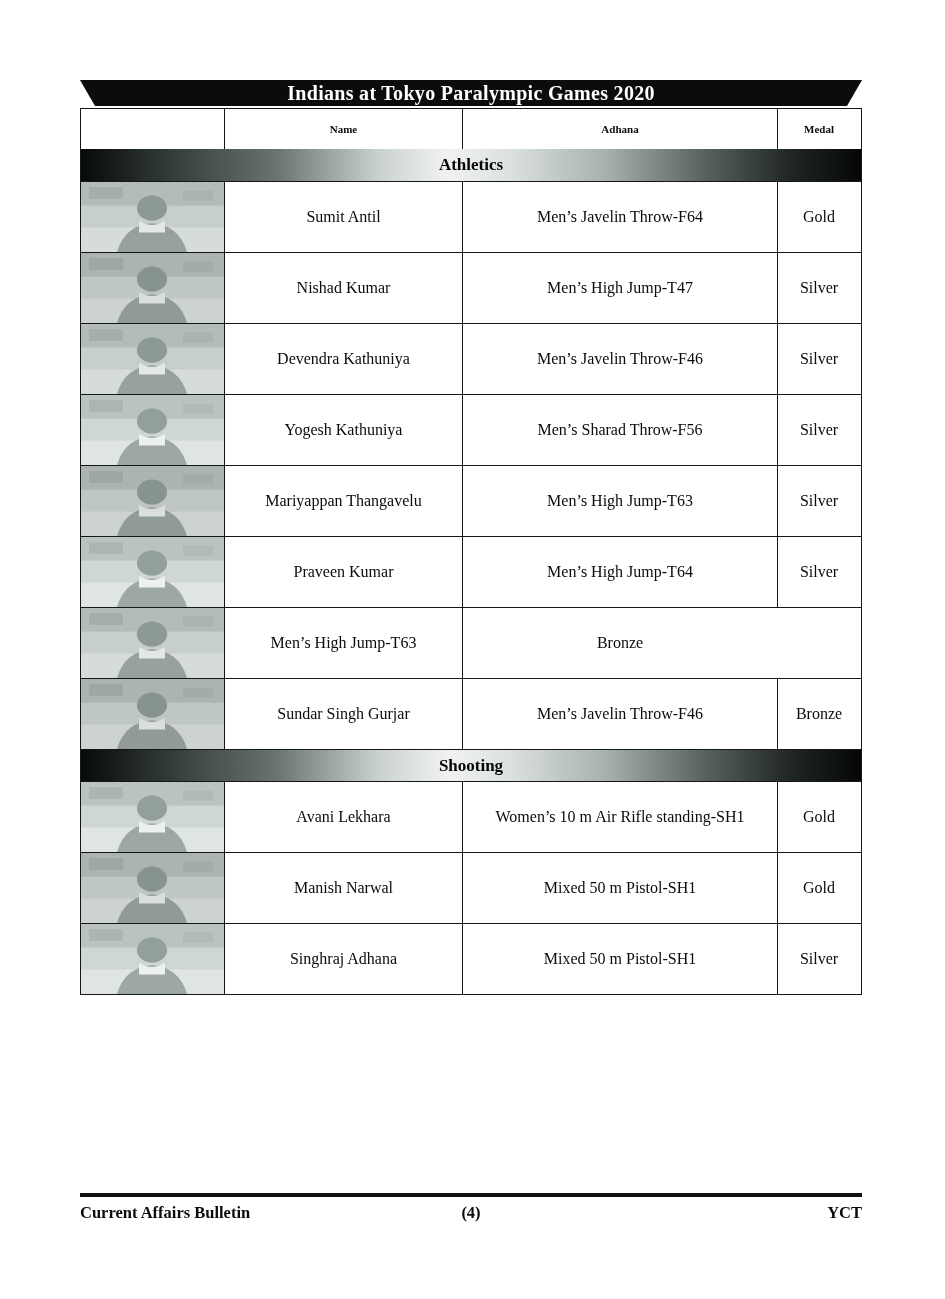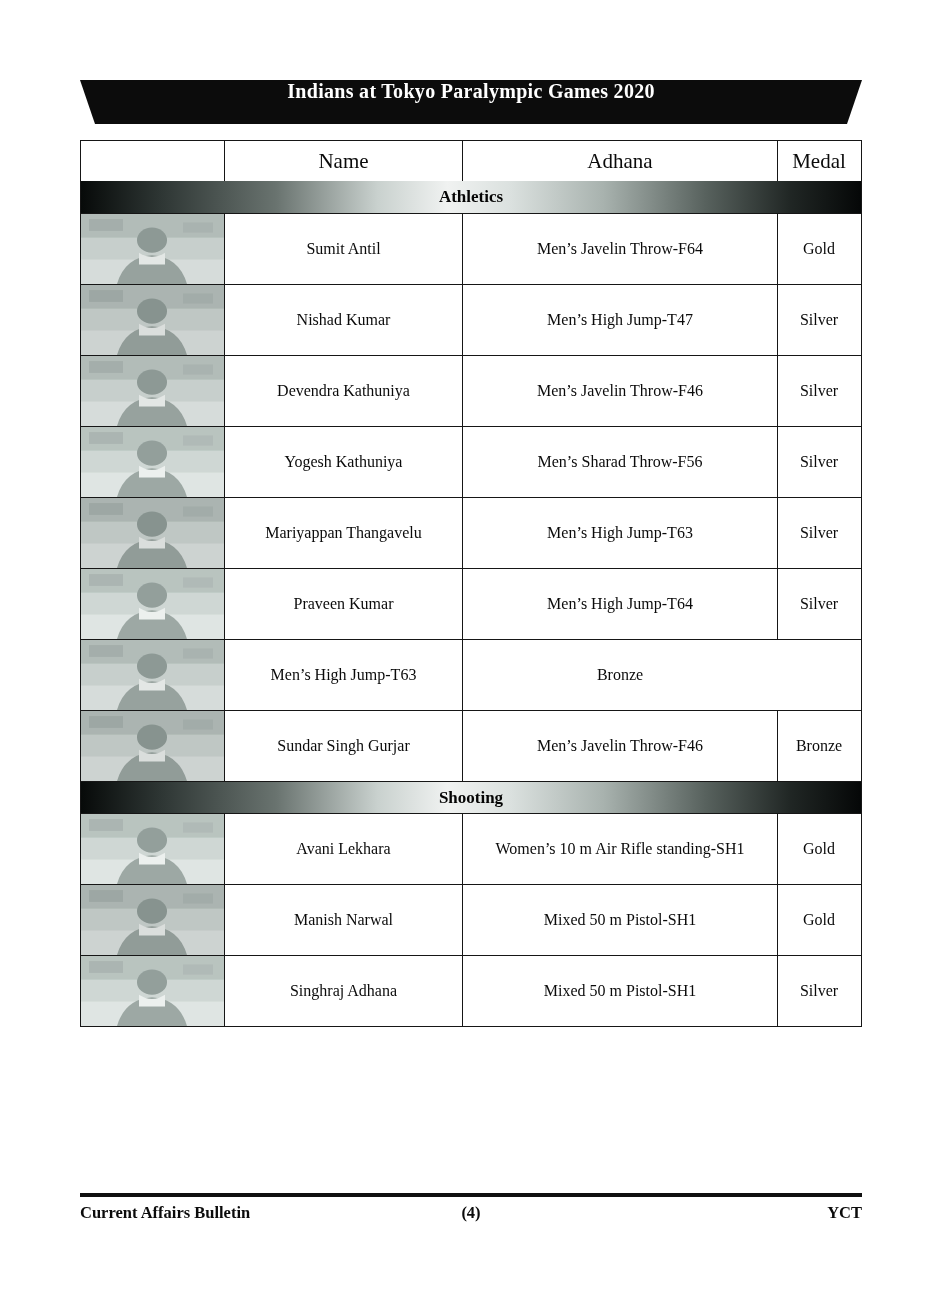--- a/index.html
+++ b/index.html
@@ -11,26 +11,26 @@
     color: #0b0b0b;
   }
   .page {
     position: absolute;
     left: 80px;
     top: 80px;
     width: 782px;
   }
   
   .banner {
-    height: 44px;
-    margin-bottom: 16px;
+    height: 26px;
+    margin-bottom: 2px;
     background: #0c0c0c;
     clip-path: polygon(0 0, 100% 0, calc(100% - 15px) 100%, 15px 100%);
     display: flex;
-    align-items: flex-start;
+    align-items: center;
     justify-content: center;
   }
   .banner-title {
     color: #ffffff;
     font-weight: bold;
     font-size: 20px;
     letter-spacing: 0.3px;
   }
   
   .medal-table {
@@ -48,21 +48,21 @@
     border-left: 1.5px solid #161616;
     display: flex;
     align-items: center;
     justify-content: center;
     text-align: center;
     font-size: 16px;
     overflow: hidden;
   }
   .cell:first-child { border-left: none; }
   .r-head { height: 40px; }
-  .r-head .cell { font-weight: normal; font-size: 21px; }
+  .r-head .cell { font-weight: bold; font-size: 11px; }
   .r-band {
     height: 32px;
     display: flex;
     align-items: center;
     justify-content: center;
     background: linear-gradient(90deg,
       #070a09 0%, #2d3533 10%, #69736f 25%, #c9d1ce 38%,
       #f0f2f1 47%, #dbe1df 55%, #a8b2ae 67%, #58625e 80%,
       #202624 91%, #050707 100%);
   }

